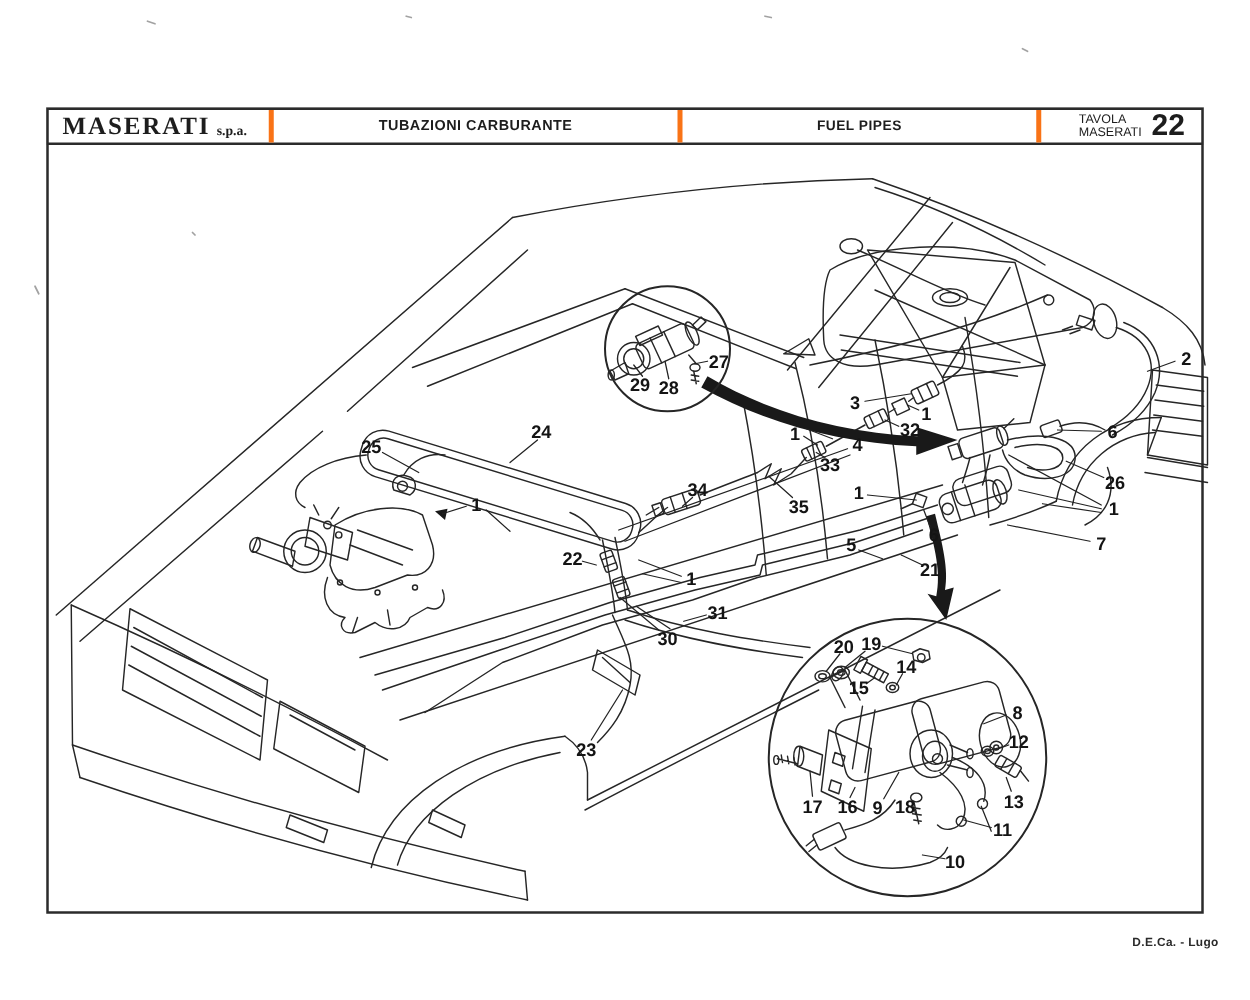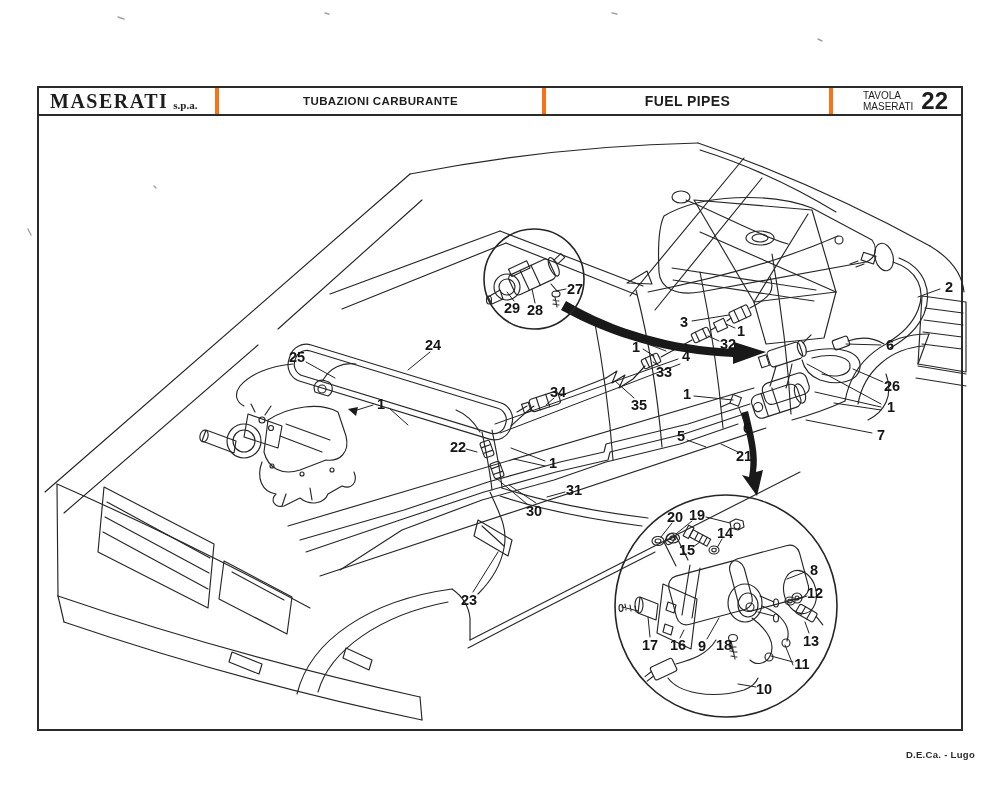--- a/index.html
+++ b/index.html
@@ -10,21 +10,21 @@
   .header-row{position:absolute;left:37px;top:86px;width:926px;height:30px;
          border:2px solid #2b2b2b;box-sizing:border-box;display:flex;background:#fff;}
   .cell{box-sizing:border-box;display:flex;align-items:center;height:100%;}
   .cell+.cell{border-left:4px solid #f97316;}
   .cell-brand{width:176px;padding-left:11px;}
   .brand{font-family:"Liberation Serif",serif;font-weight:bold;font-size:20px;
          letter-spacing:1.5px;}
   .brand-suffix{font-family:"Liberation Serif",serif;font-weight:bold;font-size:11px;
          margin-left:5px;margin-top:7px;}
   .cell-it{width:327px;justify-content:center;font-weight:bold;font-size:11.5px;letter-spacing:.4px;}
-  .cell-en{width:287px;justify-content:center;font-weight:bold;font-size:14px;letter-spacing:.4px;}
+  .cell-en{width:287px;justify-content:center;font-weight:bold;font-size:11px;letter-spacing:.4px;}
   .cell-plate{flex:1;justify-content:space-between;padding:0 13px 0 10px;}
   .plate-label{font-size:10px;line-height:11px;margin-left:20px;}
   .plate-number{font-weight:bold;font-size:24px;}
   .footer-credit{position:absolute;left:845px;top:749px;width:130px;text-align:right;
          font-size:9.5px;font-weight:bold;color:#2a2a2a;letter-spacing:.3px;}
   #diagram-svg{position:absolute;left:0;top:0;}
   #diagram-svg path,#diagram-svg rect,#diagram-svg circle,#diagram-svg ellipse,#diagram-svg line,#diagram-svg polyline{
          fill:none;stroke:#262626;stroke-width:1.15;stroke-linecap:round;stroke-linejoin:round;}
   #diagram-svg .thick{stroke-width:1.6;}
   #diagram-svg .inkfill{fill:#191919;stroke:none;}

